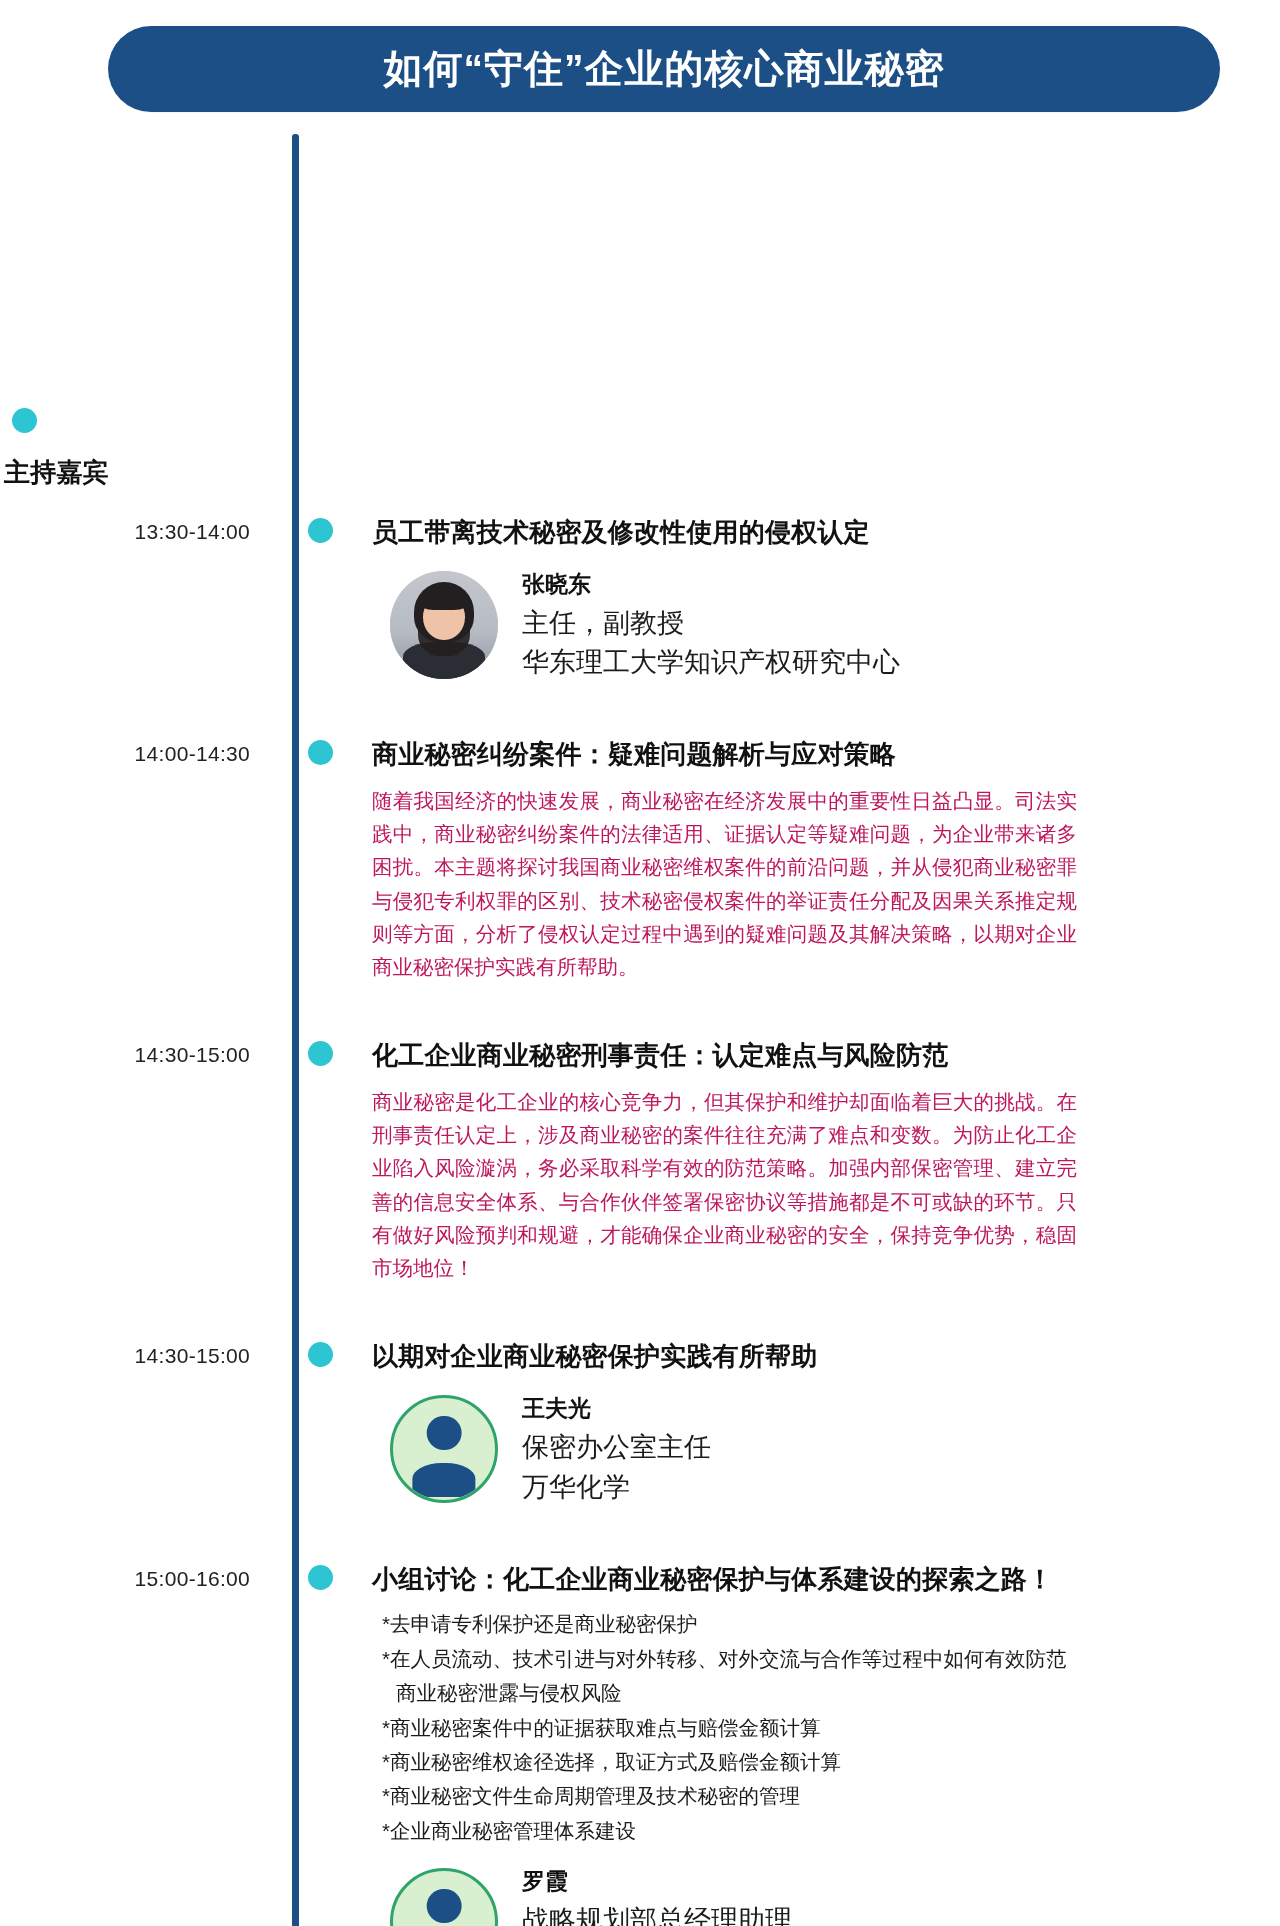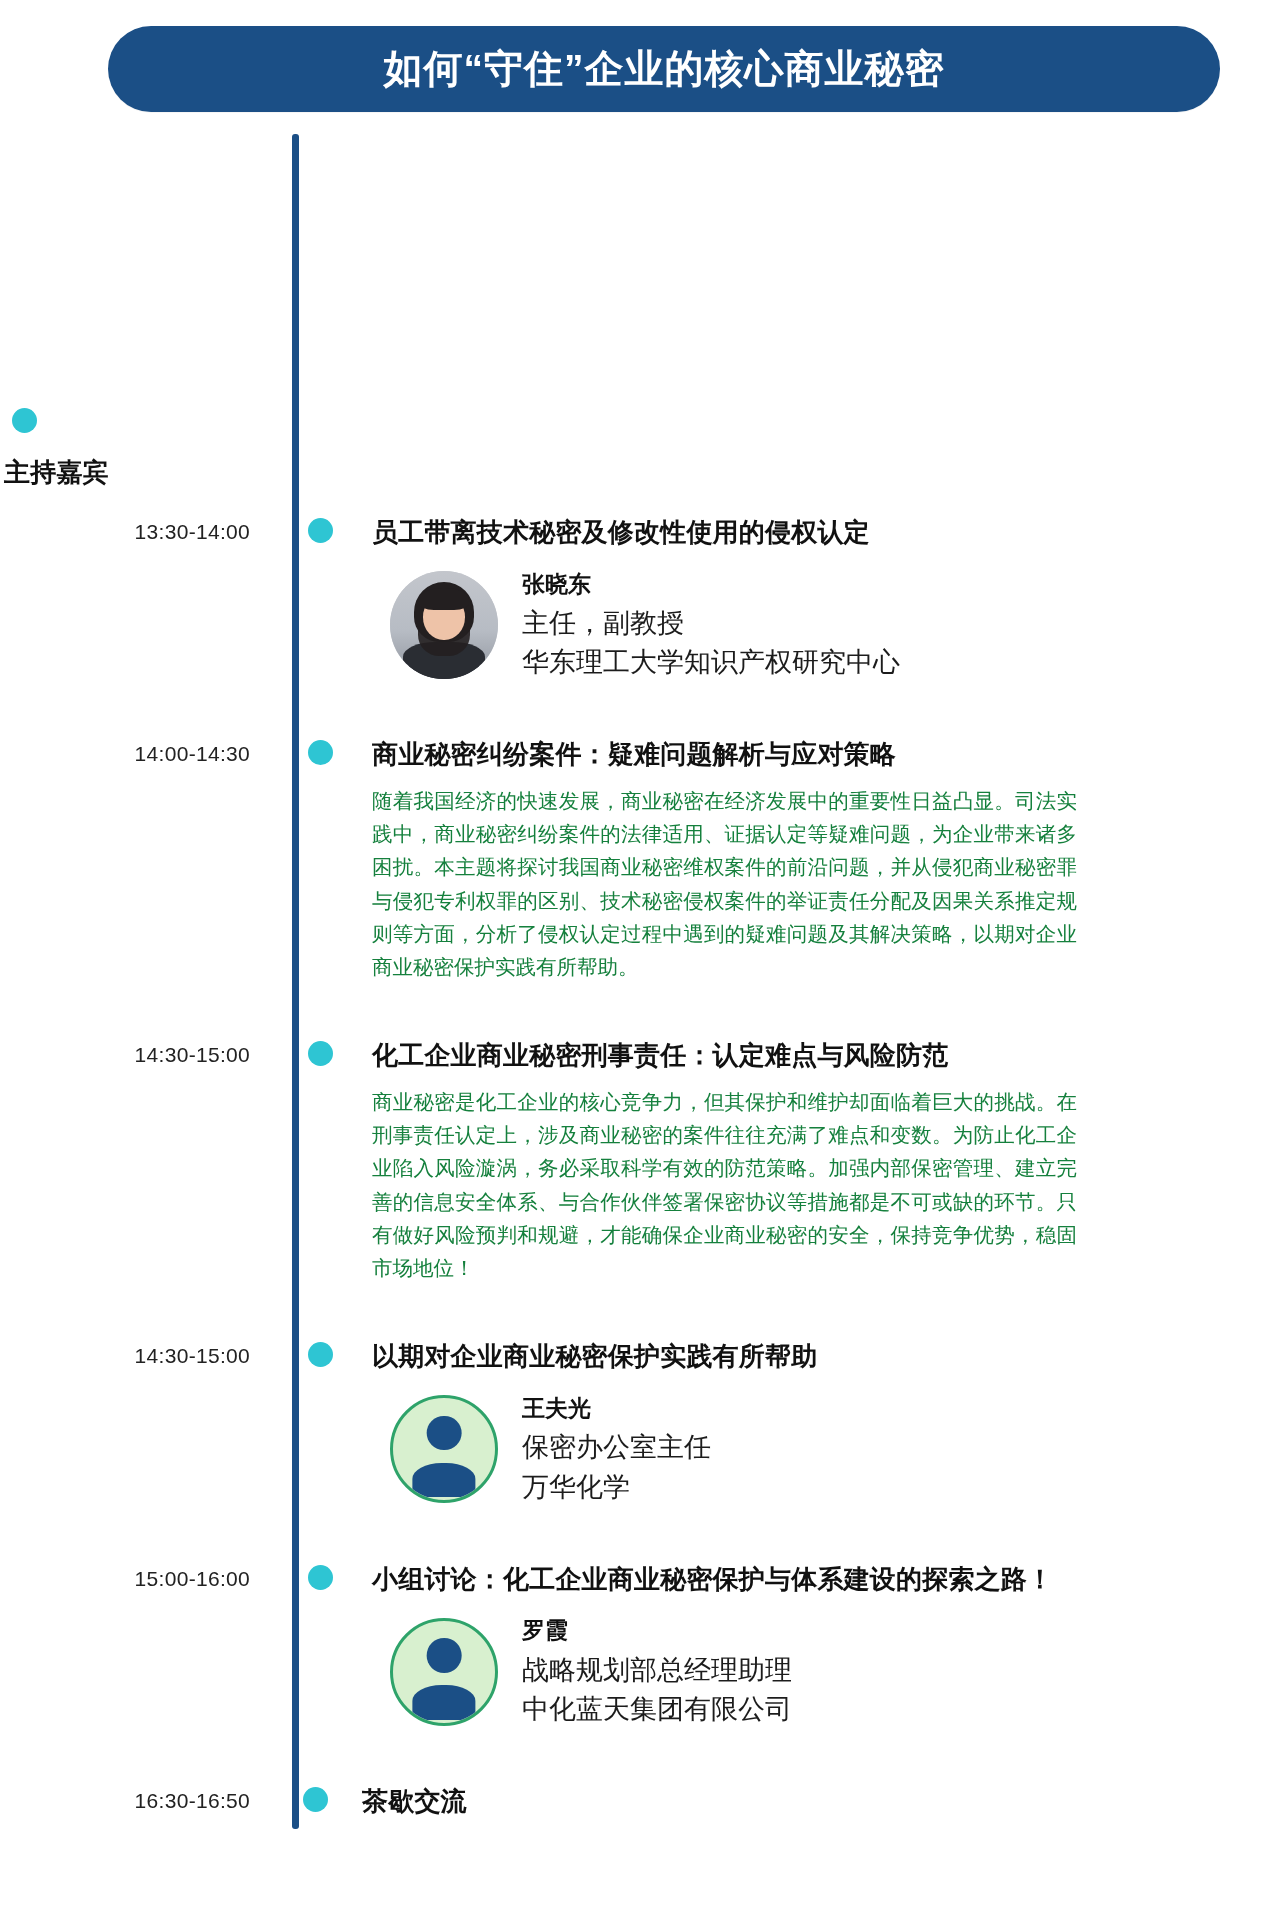--- a/index.html
+++ b/index.html
@@ -104,21 +104,21 @@
     font-weight: bold;
     color: #111;
     line-height: 1.3;
     letter-spacing: 0.2px;
   }
 
   .para {
     margin-top: 12px;
     font-size: 20.5px;
     line-height: 1.62;
-    color: #15803d;
+    color: #be185d;
     text-align: justify;
     max-width: 705px;
   }
 
   .bullets {
     margin-top: 12px;
     font-size: 20.5px;
     line-height: 1.58;
     color: #1c1c1c;
     max-width: 740px;
@@ -337,20 +337,29 @@
       </div>
     </div>
 
     <div class="row big-gap">
       <div class="time-col">15:00-16:00</div>
       <div class="dot-col">
           <div class="dot"></div>
         </div>
       <div class="content-col">
         <div class="item-title">小组讨论：化工企业商业秘密保护与体系建设的探索之路！</div>
+        <div class="bullets">
+          <div>*去申请专利保护还是商业秘密保护</div>
+          <div>*在人员流动、技术引进与对外转移、对外交流与合作等过程中如何有效防范</div>
+          <div class="cont">商业秘密泄露与侵权风险</div>
+          <div>*商业秘密案件中的证据获取难点与赔偿金额计算</div>
+          <div>*商业秘密维权途径选择，取证方式及赔偿金额计算</div>
+          <div>*商业秘密文件生命周期管理及技术秘密的管理</div>
+          <div>*企业商业秘密管理体系建设</div>
+        </div>
         <div class="speaker">
           <div class="avatar">
             <div class="silhouette">
               <div class="s-head"></div>
               <div class="s-body"></div>
             </div>
           </div>
           <div class="sp-info">
             <div class="sp-name">罗霞</div>
             <div class="sp-line">战略规划部总经理助理</div>

